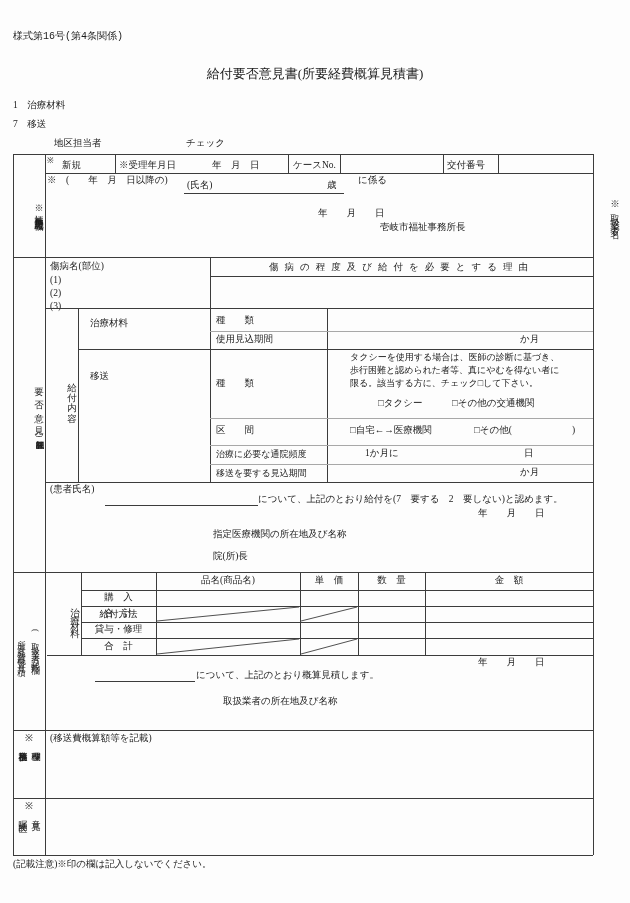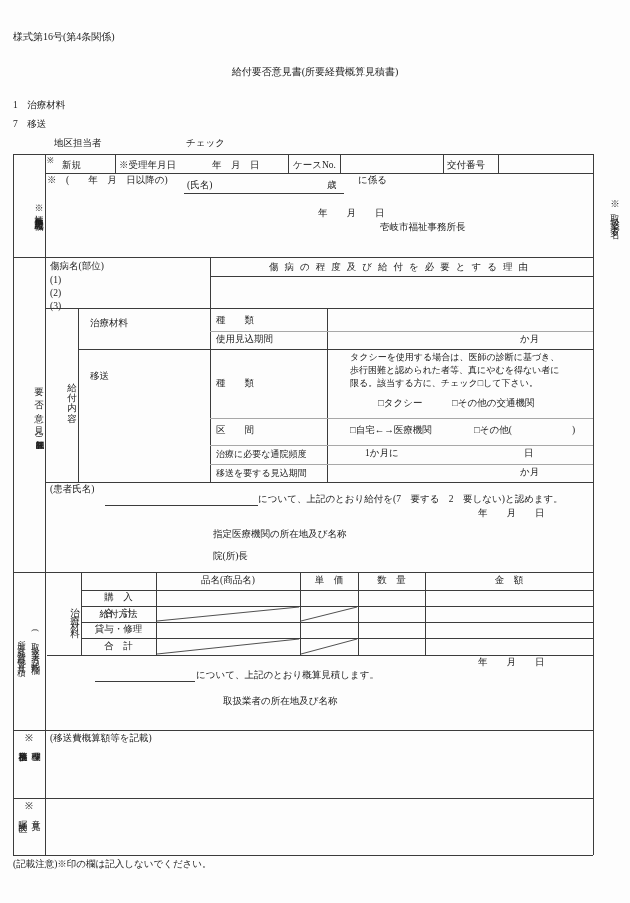--- a/index.html
+++ b/index.html
@@ -14,31 +14,31 @@
   .hl{position:absolute; height:1px; background:#3c3c3c;}
   .hl.light{background:#a8a8a8;}
   .vl{position:absolute; width:1px; background:#3c3c3c;}
   .ul{position:absolute; border-bottom:1px solid #3c3c3c;}
   .vtext{
     position:absolute; writing-mode:vertical-rl; text-orientation:mixed;
     white-space:pre-line; text-align:center;
   }
   .vcols{writing-mode:vertical-lr; text-orientation:mixed; white-space:pre-line;}
   .sidebox{position:absolute; display:flex; flex-direction:column; align-items:center;}
-  .f9{font-size:9px;} .f85{font-size:8.5px;} .f8{font-size:8px;} .f10{font-size:10px;} .f105{font-size:10px;}
+  .f9{font-size:9px;} .f85{font-size:8.5px;} .f8{font-size:8px;} .f10{font-size:10px;} .f105{font-size:13px;}
   .ls6{letter-spacing:6px;} .ls13{letter-spacing:13px;} .ls10{letter-spacing:10px;}
   .ls7{letter-spacing:7px;} .ls4{letter-spacing:4px;} .ls2{letter-spacing:2px;} .ls1{letter-spacing:1px;}
   svg.overlay{position:absolute; left:0; top:0; pointer-events:none;}
 </style>
 </head>
 <body>
 
 <div class="page">
 
-  <div class="t f10" style="left:13px;top:31px;">様式第16号(第4条関係)</div>
+  <div class="t f10" style="left:13px;top:31px;font-family:Liberation Mono, monospace;">様式第16号(第4条関係)</div>
   <div class="c f105" style="left:0;top:66px;width:630px;">給付要否意見書(所要経費概算見積書)</div>
   <div class="t" style="left:13px;top:100px;">1　治療材料</div>
   <div class="t" style="left:13px;top:119px;">7　移送</div>
   <div class="t" style="left:54px;top:138px;text-align:right;">地区担当者</div>
   <div class="t" style="left:186px;top:138px;">チェック</div>
 
   <div class="hl" style="left:13px;top:154px;width:580px;"></div>
   <div class="hl" style="left:13px;top:855px;width:580px;"></div>
   <div class="vl" style="left:13px;top:154px;height:701px;"></div>
   <div class="vl" style="left:593px;top:154px;height:701px;"></div>

